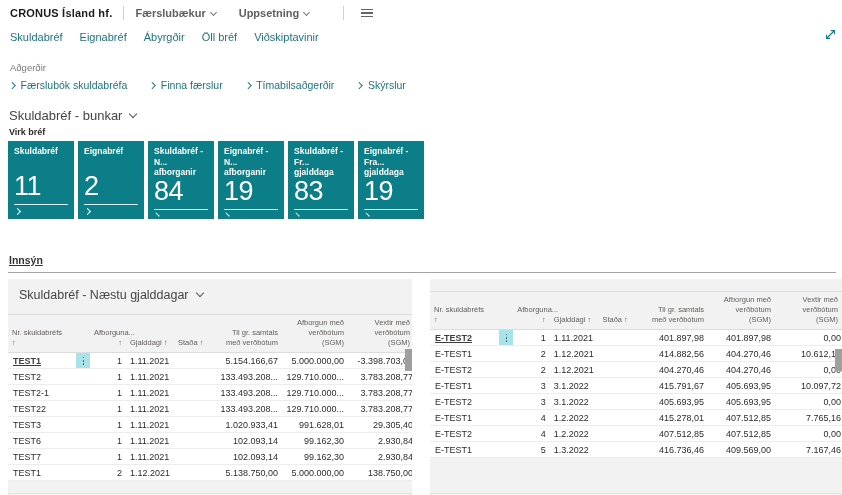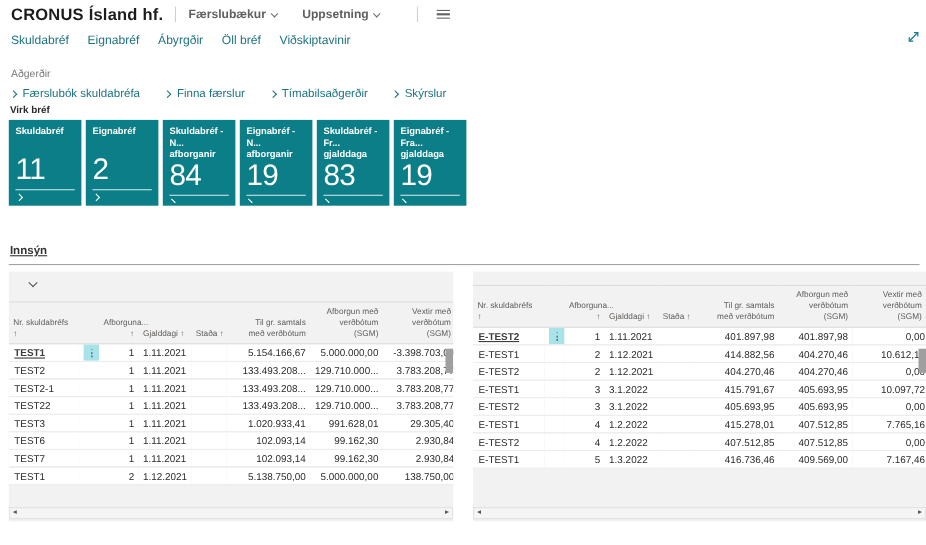--- a/index.html
+++ b/index.html
@@ -6,21 +6,21 @@
     --tile:#0b7e87;
     --link:#1d7380;
     --accent:#a7e3e9;
   }
   *{box-sizing:border-box;}
   body{margin:0;background:#fff;font-family:"Liberation Sans",sans-serif;}
   .page{position:relative;width:842px;height:495px;background:#fff;overflow:hidden;color:#333;}
 
   
   .topbar{display:flex;align-items:center;height:26px;padding-left:10px;}
-  .company{font-size:15px;font-weight:700;color:#1c1c1c;letter-spacing:.2px;}
+  .company{font-size:11px;font-weight:700;color:#1c1c1c;letter-spacing:.2px;}
   .vdiv{width:1px;height:14px;background:#d0d0d0;margin:0 11px;}
   .topmenu{display:flex;align-items:center;}
   .topmenu-item{font-size:11px;color:#5f5f5f;margin-right:23px;display:flex;align-items:center;cursor:pointer;font-weight:bold;}
   .caret{display:inline-block;width:5px;height:5px;border-right:1px solid #777;border-bottom:1px solid #777;transform:rotate(45deg);margin-left:5px;position:relative;top:-1px;}
   .caret.lg{width:6px;height:6px;border-color:#555;margin-left:8px;top:-2px;}
   .hamburger{display:inline-flex;flex-direction:column;gap:2.5px;margin-left:6px;cursor:pointer;}
   .hamburger i{display:block;width:12px;height:1.2px;background:#666;}
 
   
   .navtabs{display:flex;gap:17px;padding:5px 0 4px 10px;}
@@ -126,20 +126,24 @@
     <span class="action-link">
         <span class="chev"></span>
         <span>Tímabilsaðgerðir</span>
       </span>
     <span class="action-link">
         <span class="chev"></span>
         <span>Skýrslur</span>
       </span>
   </div>
 
+  <div class="cues-heading">
+      <span>Skuldabréf - bunkar</span>
+      <span class="caret lg"></span>
+    </div>
   <div class="cues-group-label">Virk bréf</div>
   <div class="tiles">
     <div class="tile">
       <div class="tile-title">
           <div>Skuldabréf</div>
           <div></div>
         </div>
       <div class="tile-value">11</div>
       <div class="tile-rule"></div>
       <span class="tile-chev"></span>
@@ -190,20 +194,21 @@
       <span class="tile-chev"></span>
     </div>
   </div>
 
   <div class="insight-label">Innsýn</div>
   <div class="insight-divider"></div>
 
   <div class="cards">
     <div class="card left">
       <div class="card-heading">
+          <span>Skuldabréf - Næstu gjalddagar</span>
           <span class="caret lg"></span>
         </div>
       <table>
           <colgroup>
             <col style="width: 64px;">
             <col style="width: 18px;">
             <col style="width: 36px;">
             <col style="width: 48px;">
             <col style="width: 32px;">
             <col style="width: 76px;">

